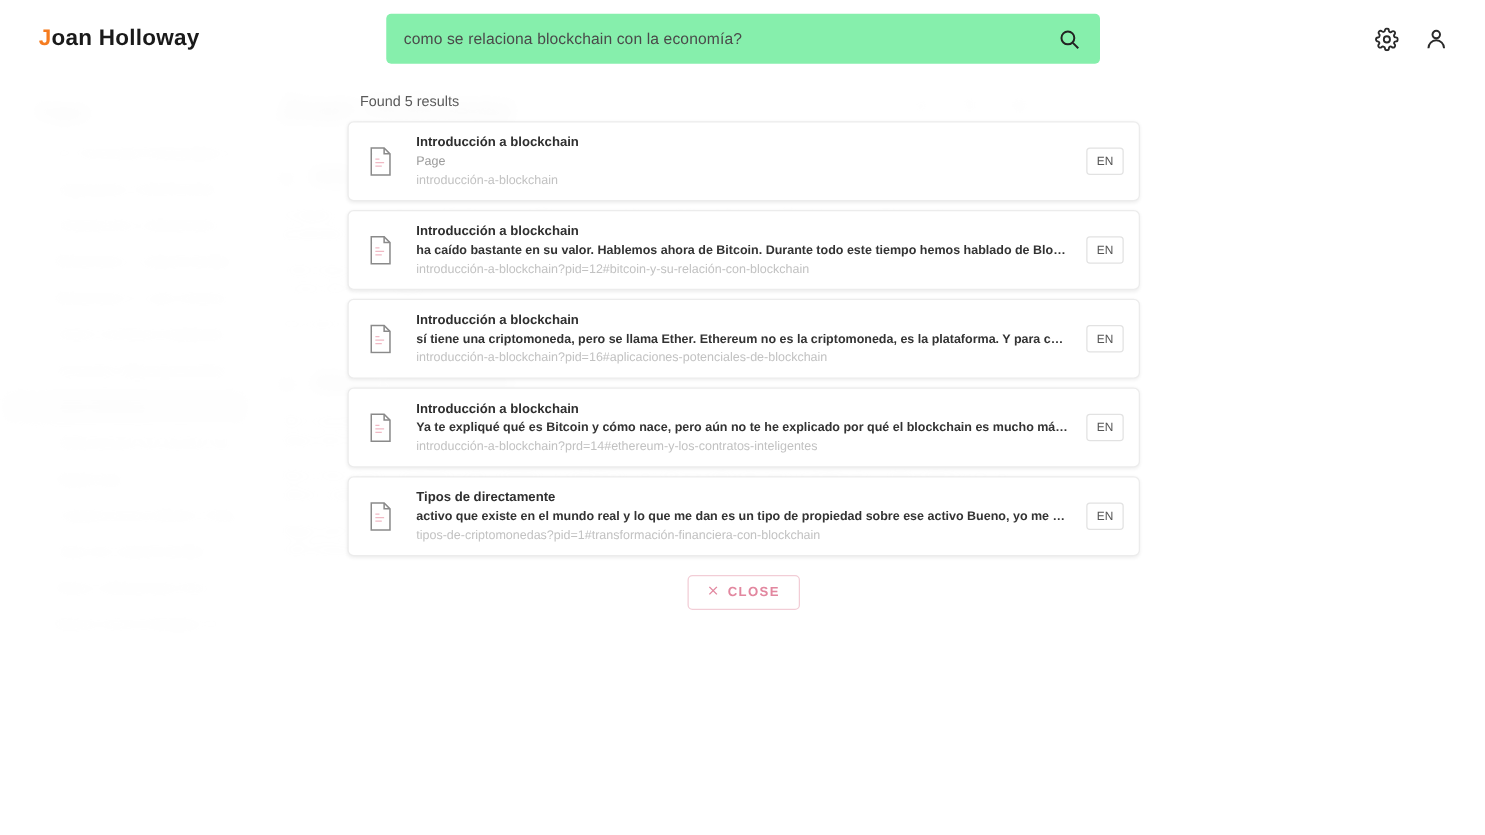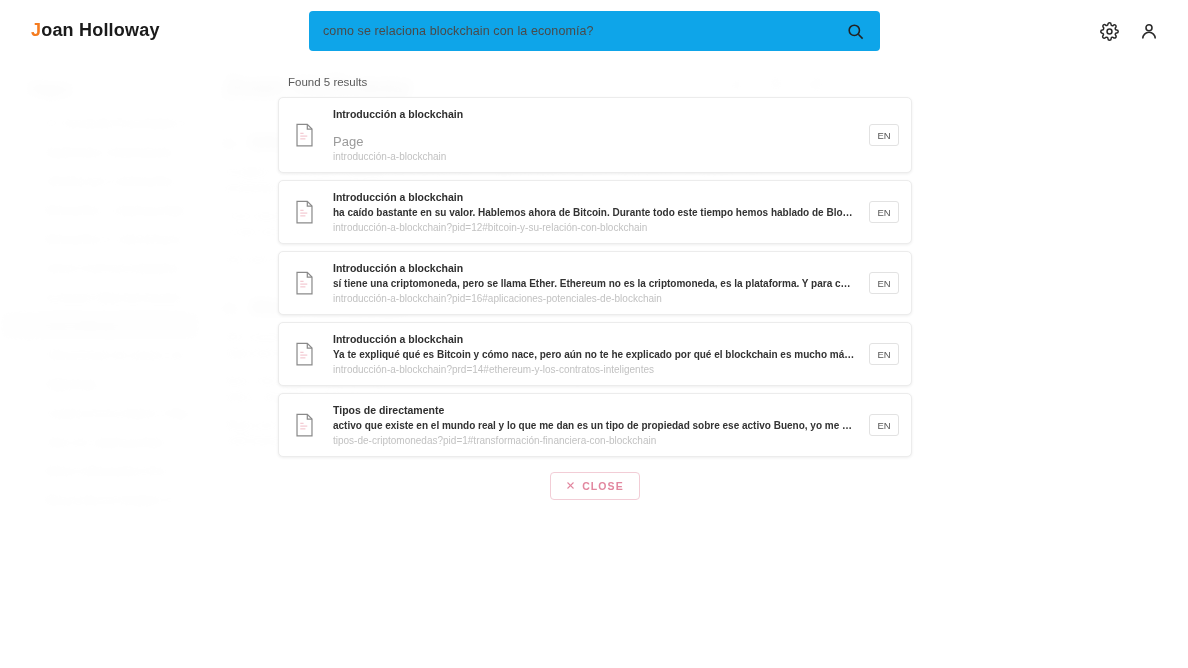--- a/index.html
+++ b/index.html
@@ -43,21 +43,21 @@
     white-space: nowrap;
   }
   .brand .brand-initial { color: #f57c20; }
 
   .searchwrap {
     position: absolute;
     left: 309px;
     top: 11px;
     width: 571px;
     height: 40px;
-    background: #0ea5e9;
+    background: #86efac;
     border-radius: 4px;
     display: flex;
     align-items: center;
     padding: 0 14px;
   }
   .searchwrap input {
     flex: 1;
     border: none;
     outline: none;
     background: transparent;
@@ -231,24 +231,24 @@
     font-size: 10px;
     font-weight: bold;
     color: #333;
     line-height: 15px;
     margin-top: 1px;
     white-space: nowrap;
     overflow: hidden;
     text-overflow: ellipsis;
   }
   .rc-sub {
-    font-size: 13px;
+    font-size: 10px;
     color: #9b9b9b;
     line-height: 14px;
-    margin-top: 14px;
+    margin-top: 2px;
   }
   .rc-url {
     font-size: 10px;
     color: #c2c2c2;
     line-height: 13px;
     margin-top: 1px;
     white-space: nowrap;
     overflow: hidden;
     text-overflow: ellipsis;
   }

